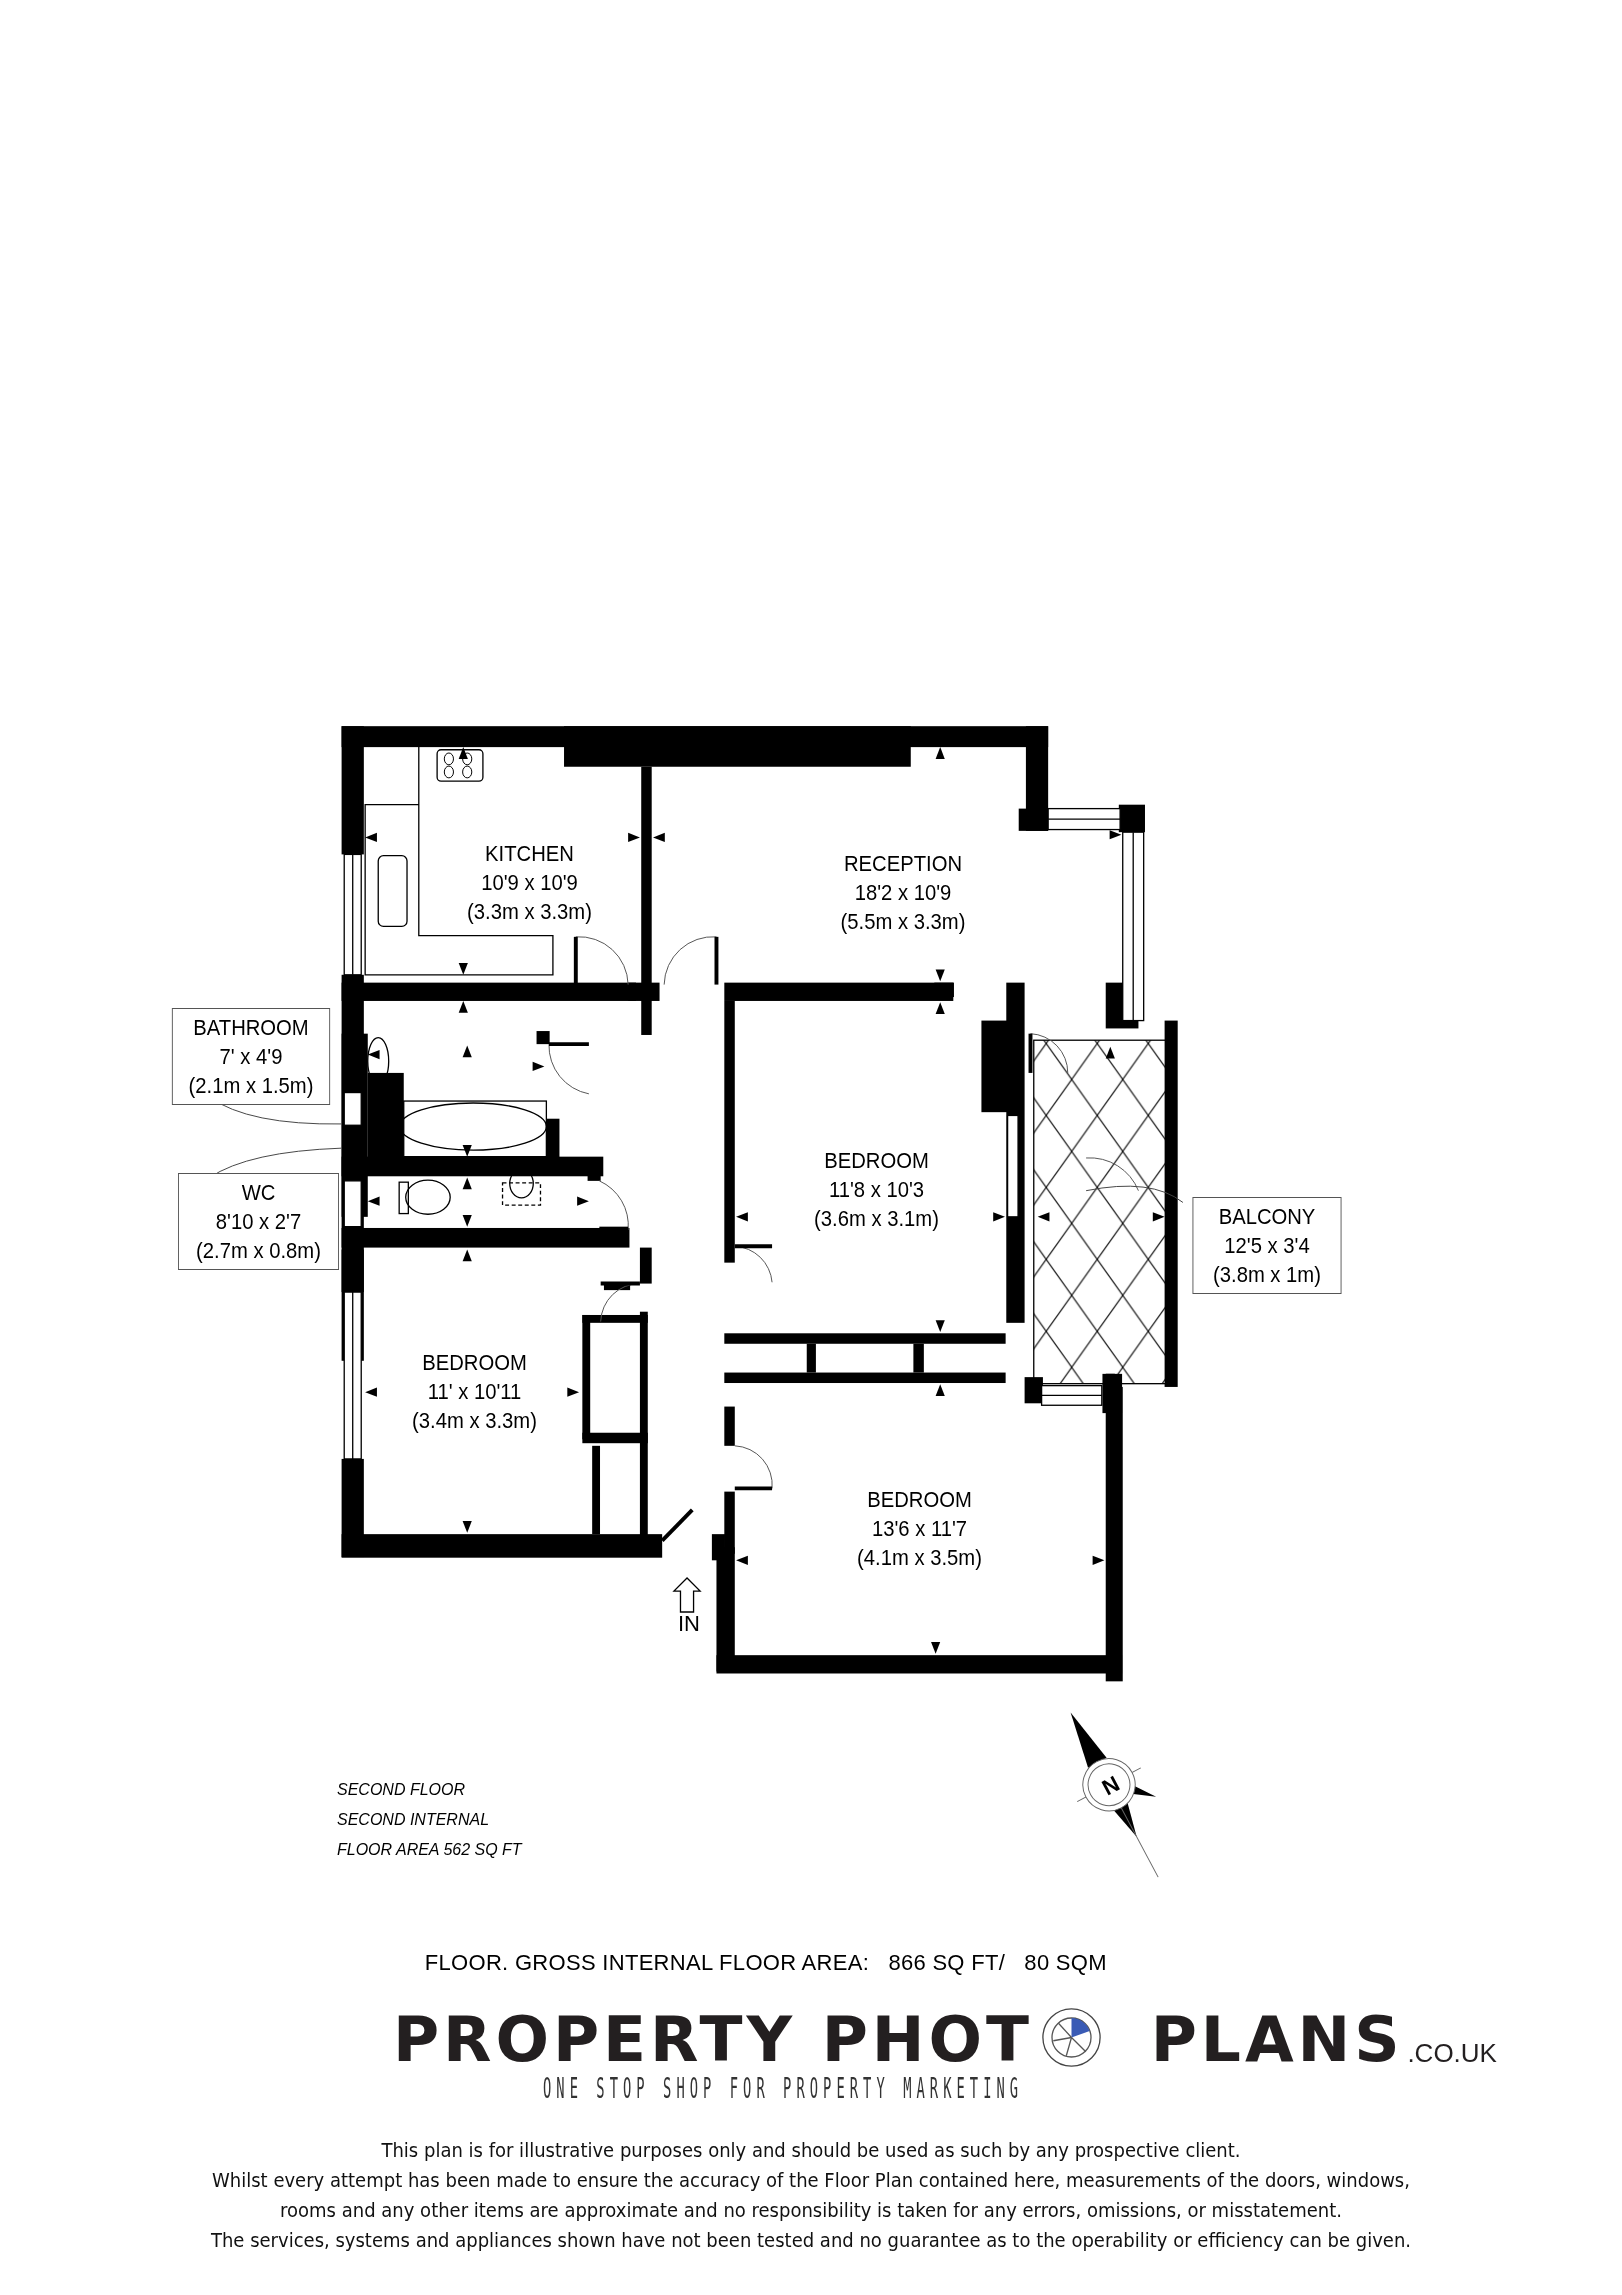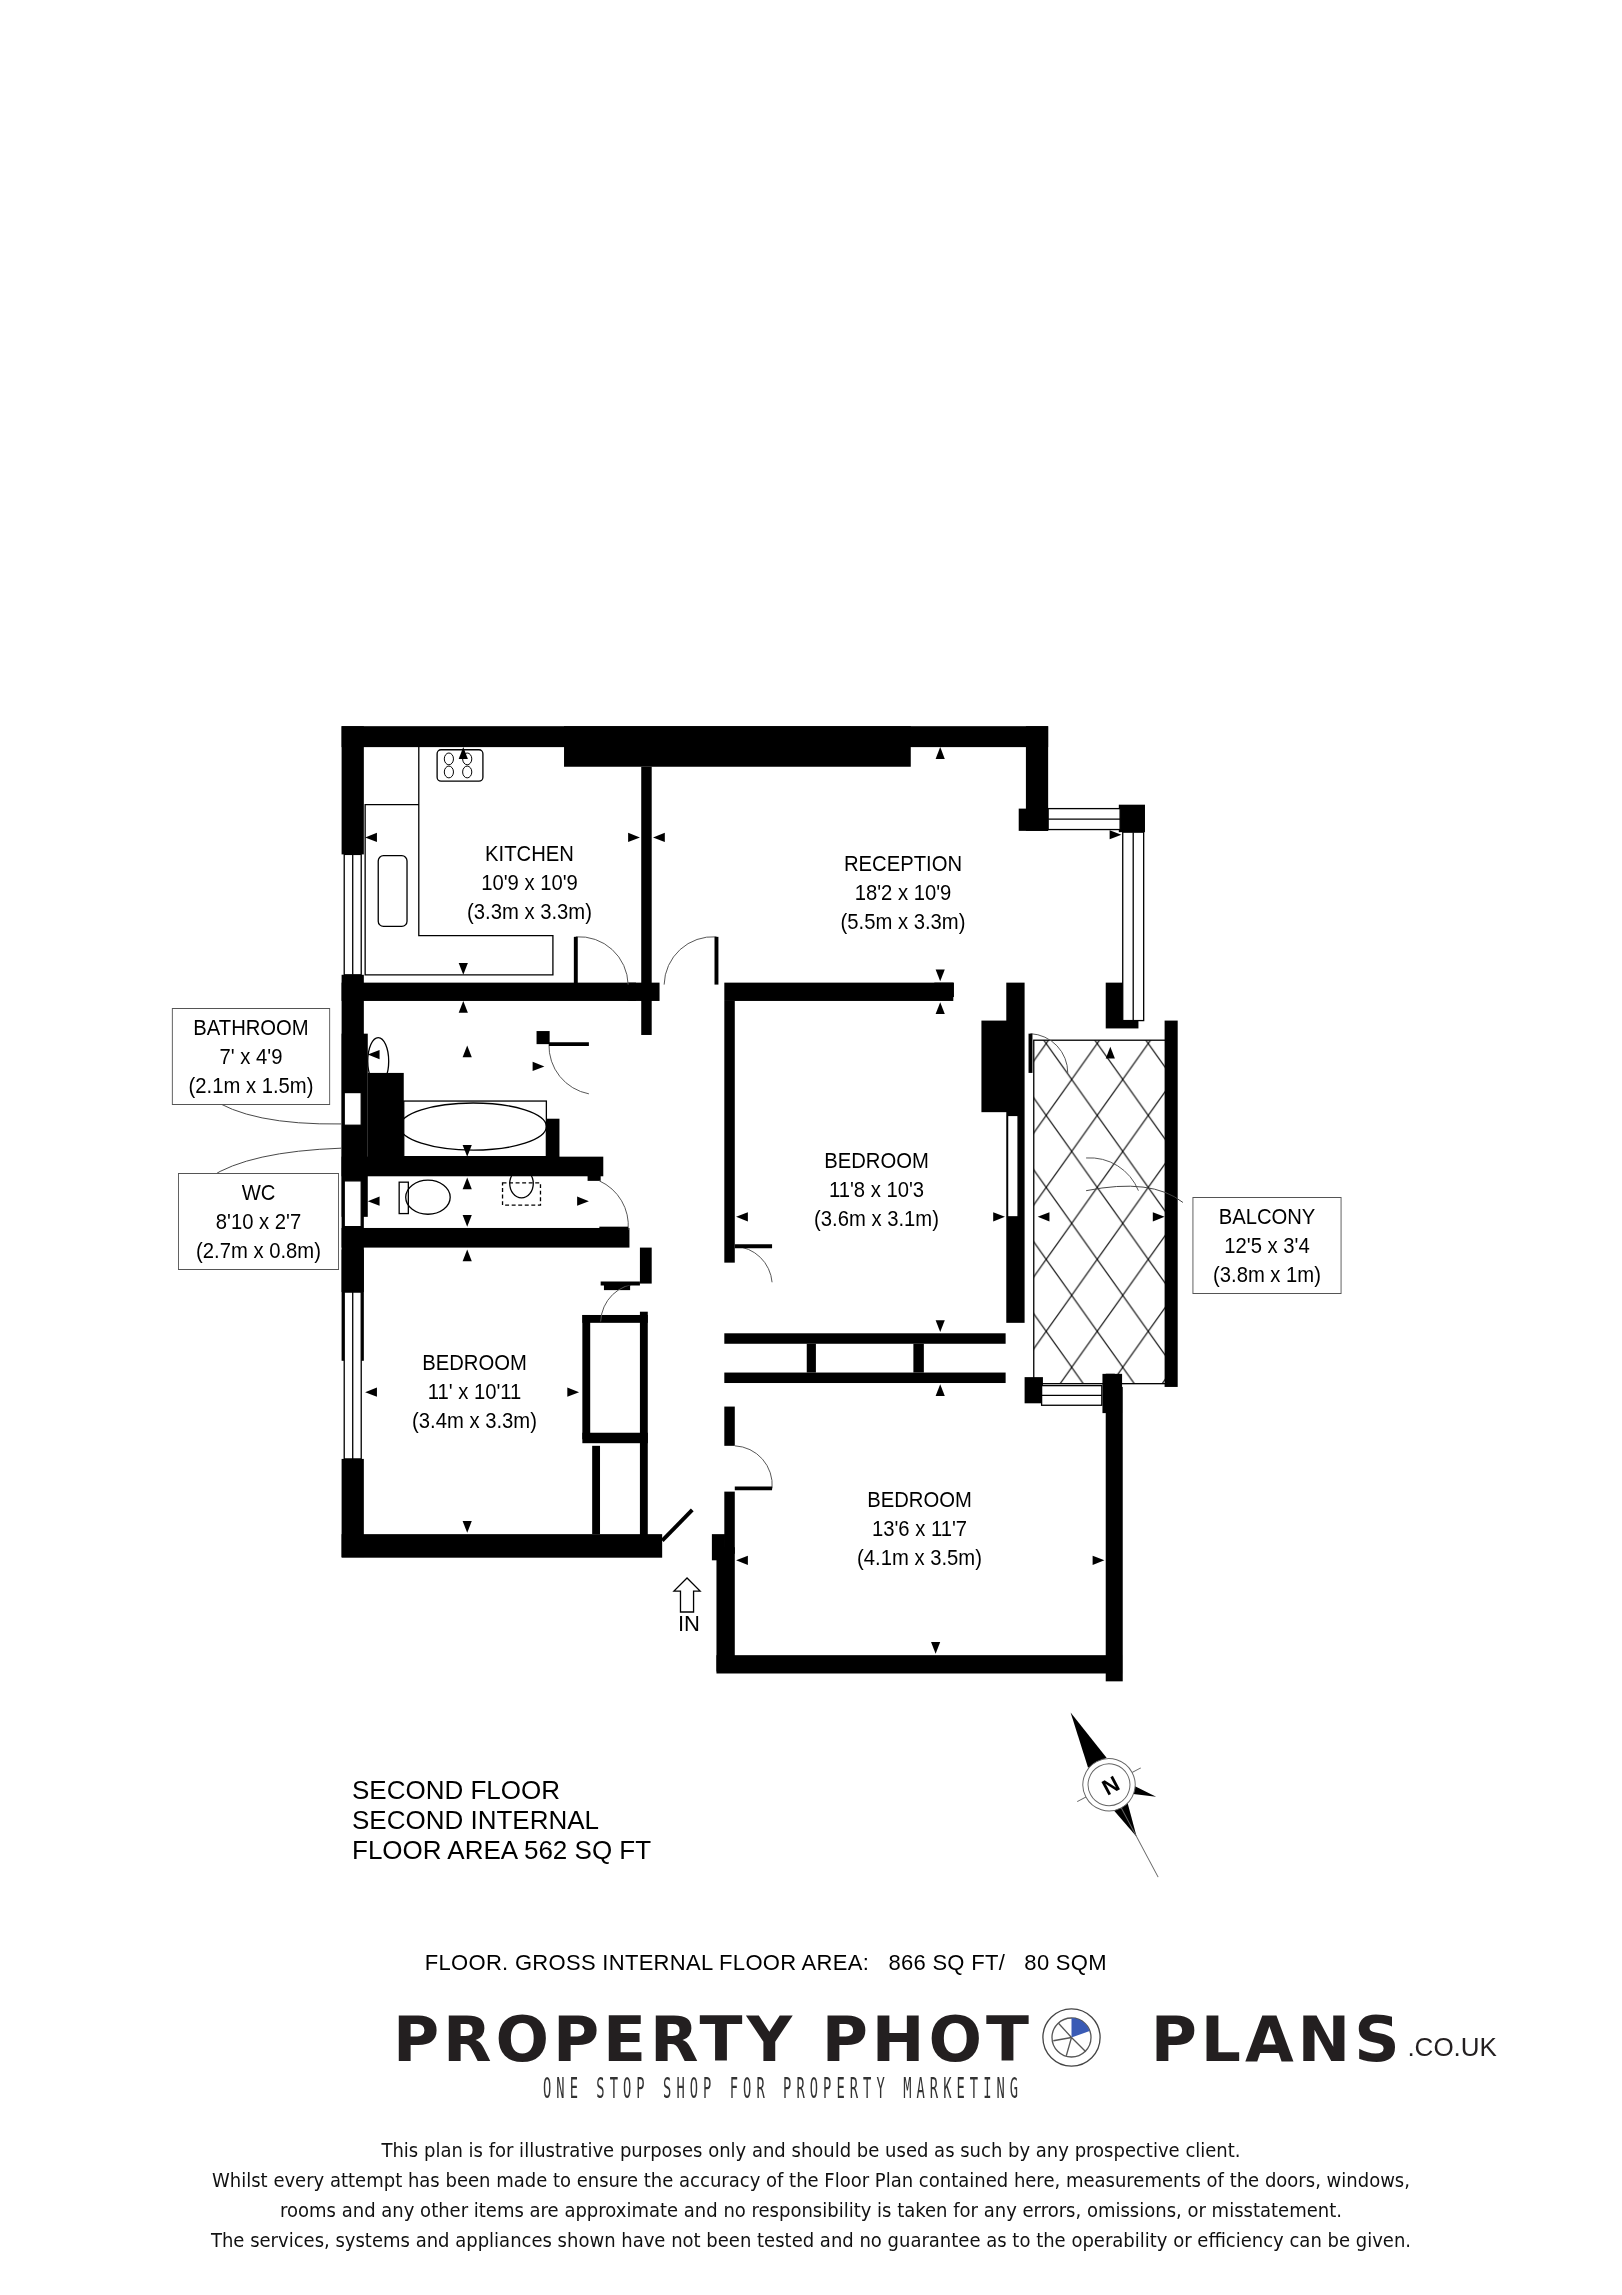--- a/index.html
+++ b/index.html
@@ -1,25 +1,25 @@
 <!DOCTYPE html>
 <html style="font-size:10.5px"><head>
 <meta charset="utf-8">
 <style>
   html, body { margin:0; padding:0; background:#ffffff; }
   body { width:1622px; height:2295px; position:relative; overflow:hidden; font-family:"Liberation Sans", sans-serif; color:#000; }
   .abs { position:absolute; }
   .plan { position:absolute; left:0; top:0; width:1622px; height:2295px; }
   .room-label { position:absolute; text-align:center; font-size:22px; line-height:29px; transform:scaleX(0.92); transform-origin:center; }
   .boxed { border:1.3px solid #555; background:#fff; padding:3.9px 6.5px; }
-  .floor-info { position:absolute; left:352px; top:1775px; font-size:26px; line-height:30px; }
+  .floor-info { position:absolute; left:337px; top:1775px; font-size:16px; line-height:30px;font-style:italic; }
   .area-line { position:absolute; left:412px; top:1924px; font-size:22px; letter-spacing:0.3px; white-space:pre; }
   .logo { position:absolute; left:353px; top:1986px; height:85px; display:flex; align-items:flex-end; }
   .logo-word { font-family:"DejaVu Sans", sans-serif; font-weight:bold; font-size:63px; letter-spacing:3.9px; color:#231f20; line-height:1;margin-left:40px; }
-  .logo-domain { font-family:"Liberation Sans", sans-serif; font-size:26px; color:#231f20; margin-left:3.9px; margin-bottom:8px; }
+  .logo-domain { font-family:"Liberation Sans", sans-serif; font-size:26px; color:#231f20; margin-left:3.9px; margin-bottom:2px; }
   .tagline { position:absolute; left:543px; top:2073px; font-family:"DejaVu Sans Mono", monospace; font-size:25px; letter-spacing:9.2px; color:#333; transform:scaleX(0.55) scaleY(1.1); transform-origin:left top; white-space:nowrap; width:1505px; }
   .disclaimer { position:absolute; left:0; width:1622px; top:2135px; text-align:center; font-family:"DejaVu Sans", sans-serif; font-size:20px; line-height:30px; color:#111; }
   .disclaimer div { transform:scaleX(0.9); }
   .in-label { position:absolute; left:678px; top:1611px; font-size:22px; }
 </style>
 </head>
 <body>
 
 <svg class="plan" viewBox="0 0 2479 3508" xmlns="http://www.w3.org/2000/svg">
   <defs>

